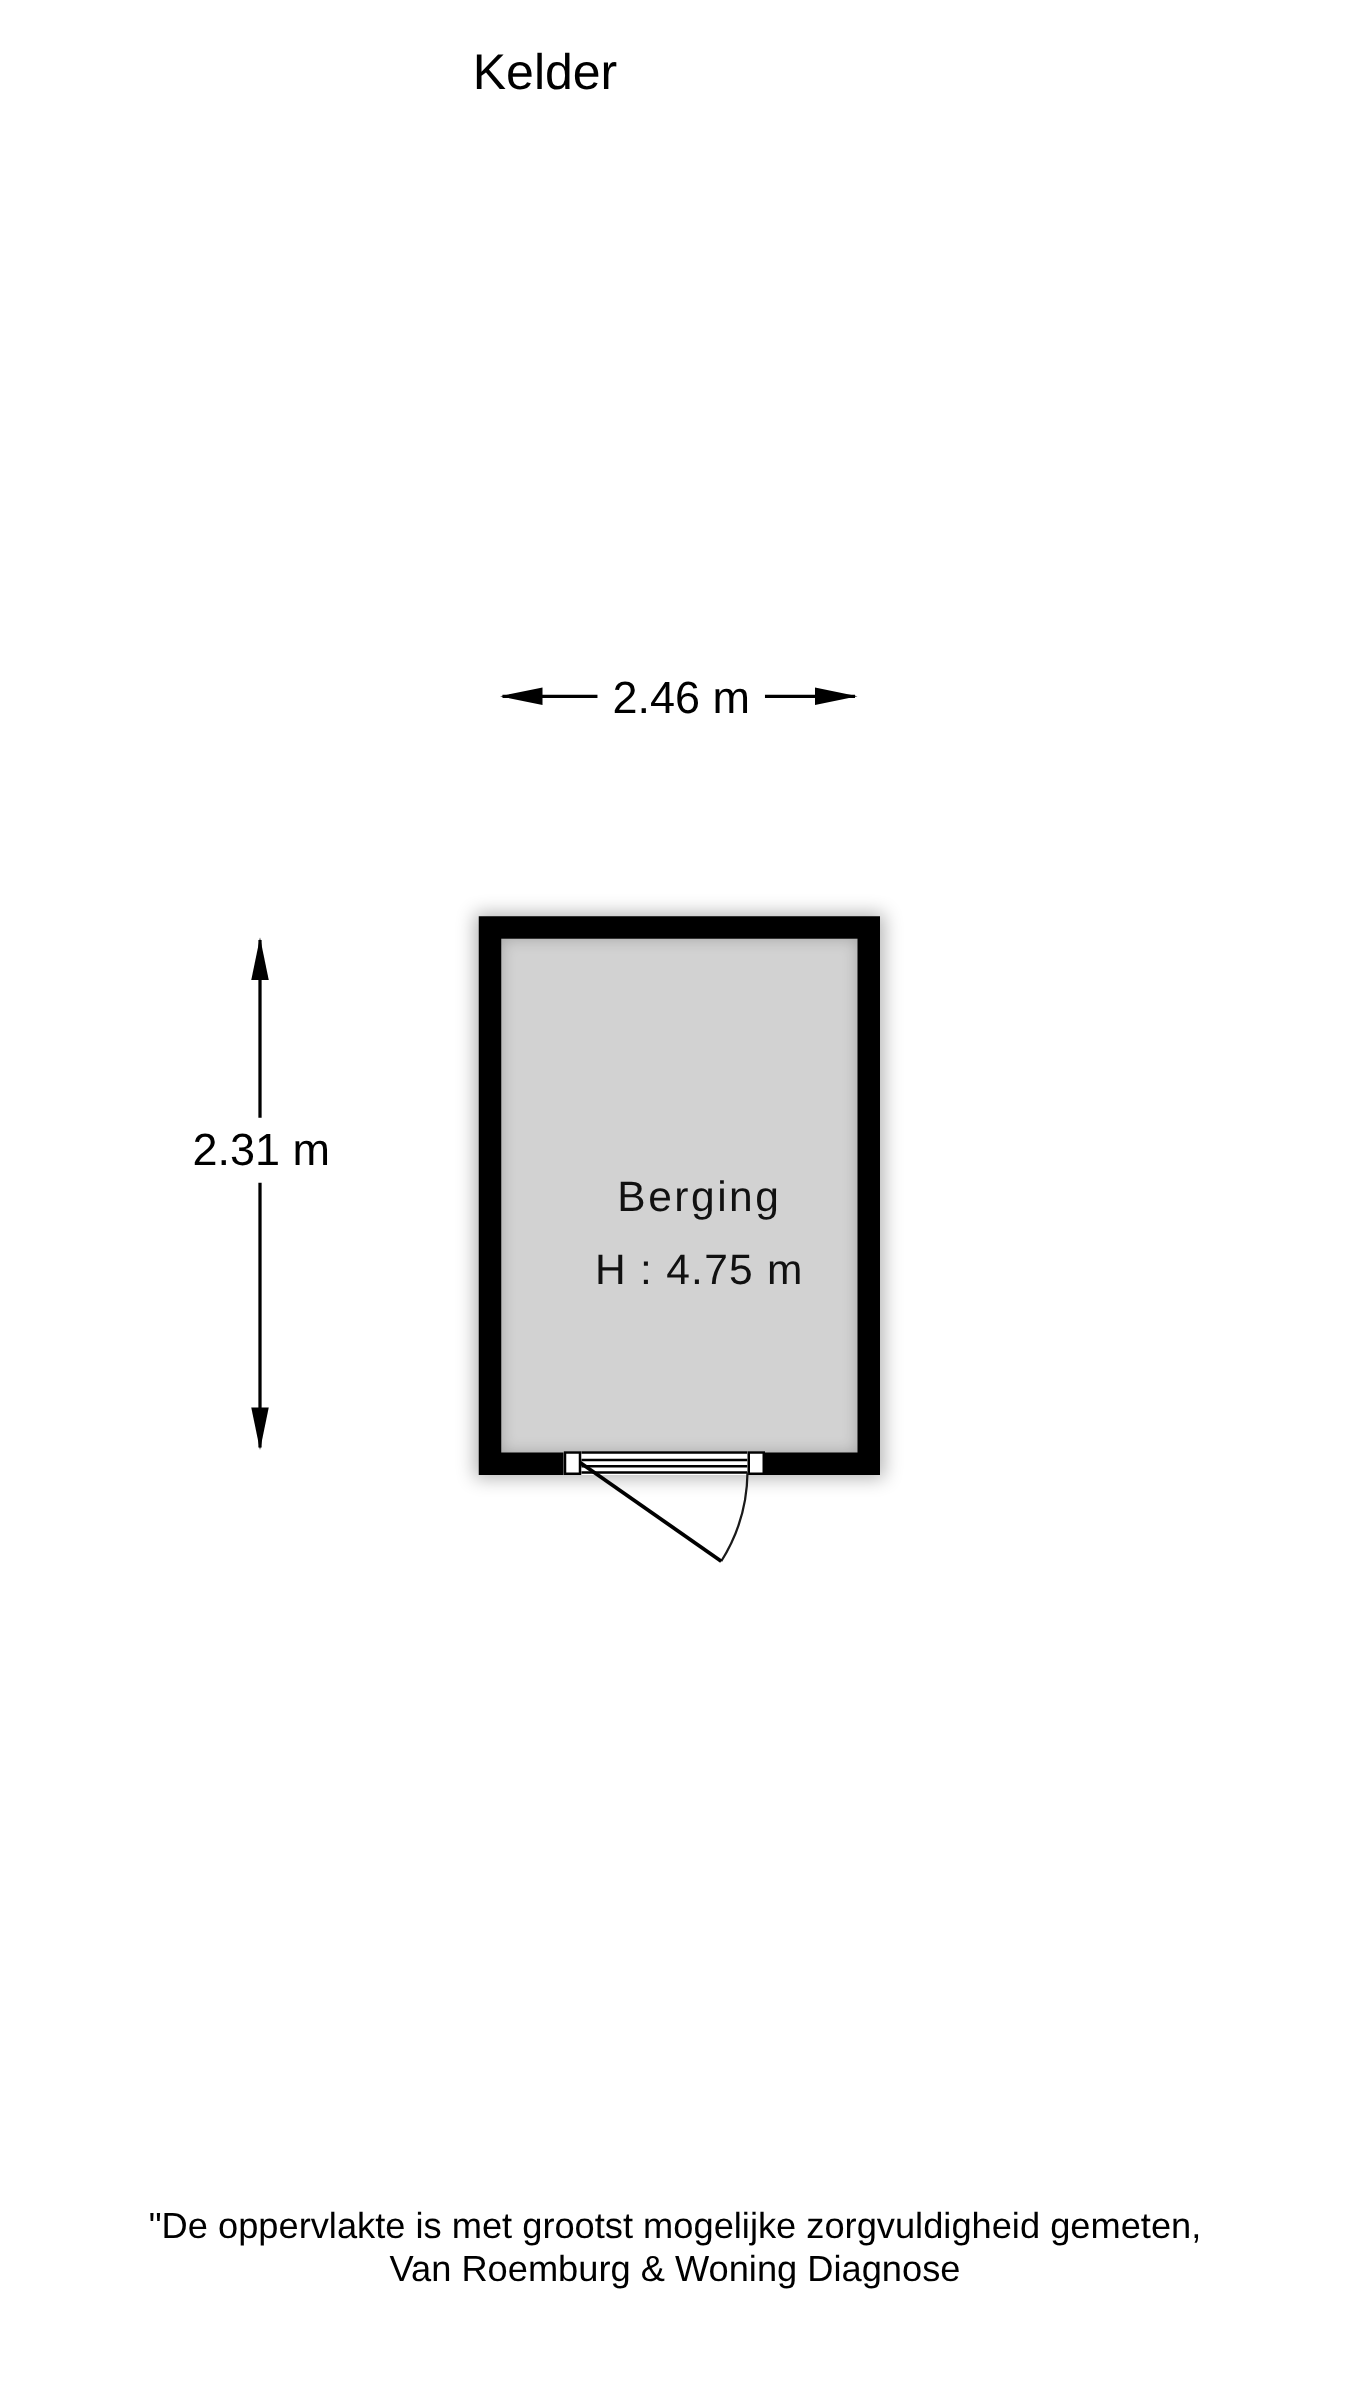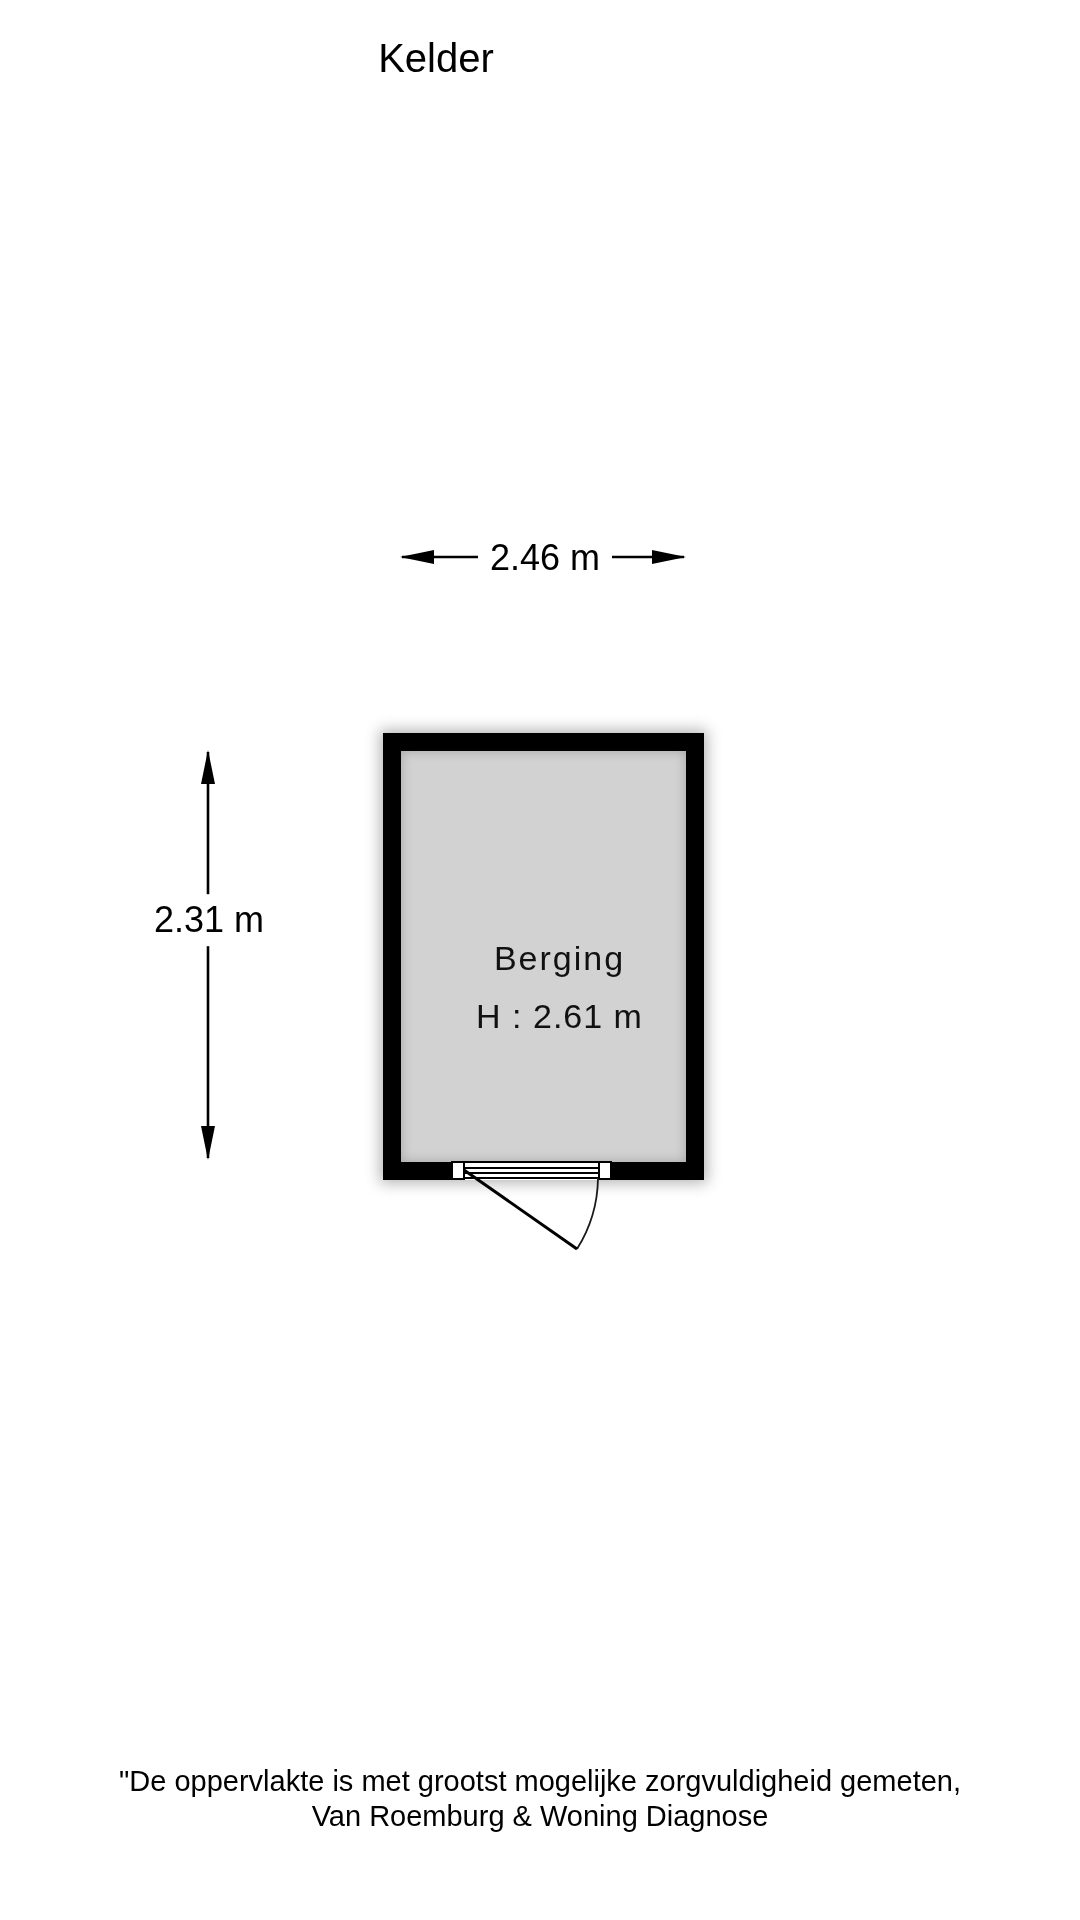--- a/index.html
+++ b/index.html
@@ -134,21 +134,21 @@
   <svg class="vdim-svg" width="30" height="414" viewBox="0 0 30 414">
     <line class="dim-line" x1="15" y1="4" x2="15" y2="410"></line>
     <polygon class="dim-head" points="15,2 8,36 22,36"></polygon>
     <polygon class="dim-head" points="15,412 8,378 22,378"></polygon>
   </svg>
   <div class="dim-label vdim-label">2.31 m</div>
 
   <div class="room">
     <div class="room-floor">
       <div class="room-label room-name">Berging</div>
-      <div class="room-label room-height">H : 2.61 m</div>
+      <div class="room-label room-height">H : 4.75 m</div>
     </div>
   </div>
 
   <div class="door-opening">
     <div class="door-threshold">
       <div class="threshold-line threshold-line-1"></div>
       <div class="threshold-line threshold-line-2"></div>
     </div>
     <div class="door-post door-post-left"></div>
     <div class="door-post door-post-right"></div>

